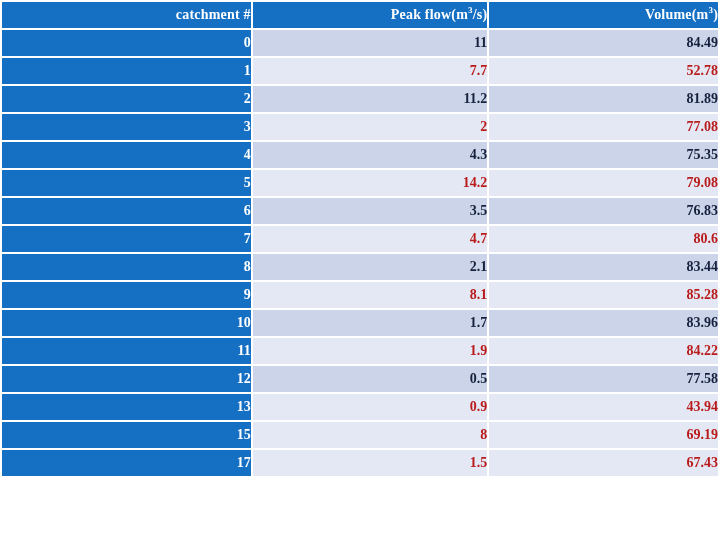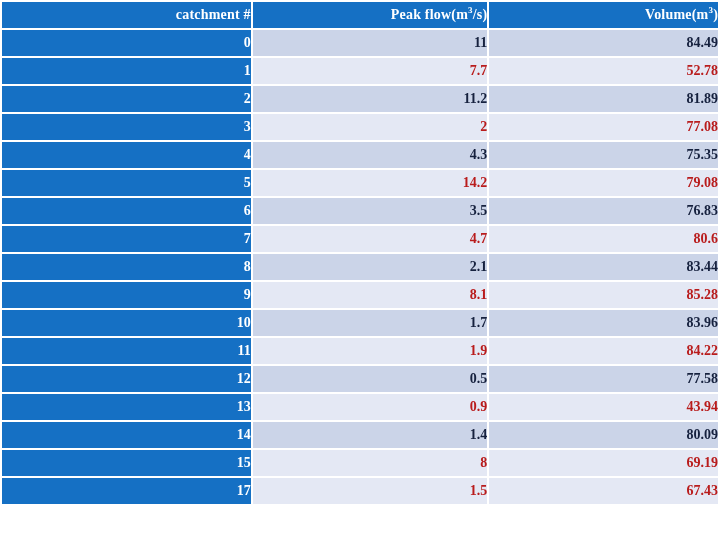--- a/index.html
+++ b/index.html
@@ -154,25 +154,20 @@
         <tr class="data-row row-dark">
           <td class="idx-cell">12</td>
           <td class="val-cell">0.5</td>
           <td class="val-cell">77.58</td>
         </tr>
         <tr class="data-row row-light">
           <td class="idx-cell">13</td>
           <td class="val-cell">0.9</td>
           <td class="val-cell">43.94</td>
         </tr>
-        <tr class="data-row row-dark">
-          <td class="idx-cell">14</td>
-          <td class="val-cell">1.4</td>
-          <td class="val-cell">80.09</td>
-        </tr>
         <tr class="data-row row-light">
           <td class="idx-cell">15</td>
           <td class="val-cell">8</td>
           <td class="val-cell">69.19</td>
         </tr>
         <tr class="data-row row-light">
           <td class="idx-cell">17</td>
           <td class="val-cell">1.5</td>
           <td class="val-cell">67.43</td>
         </tr>

